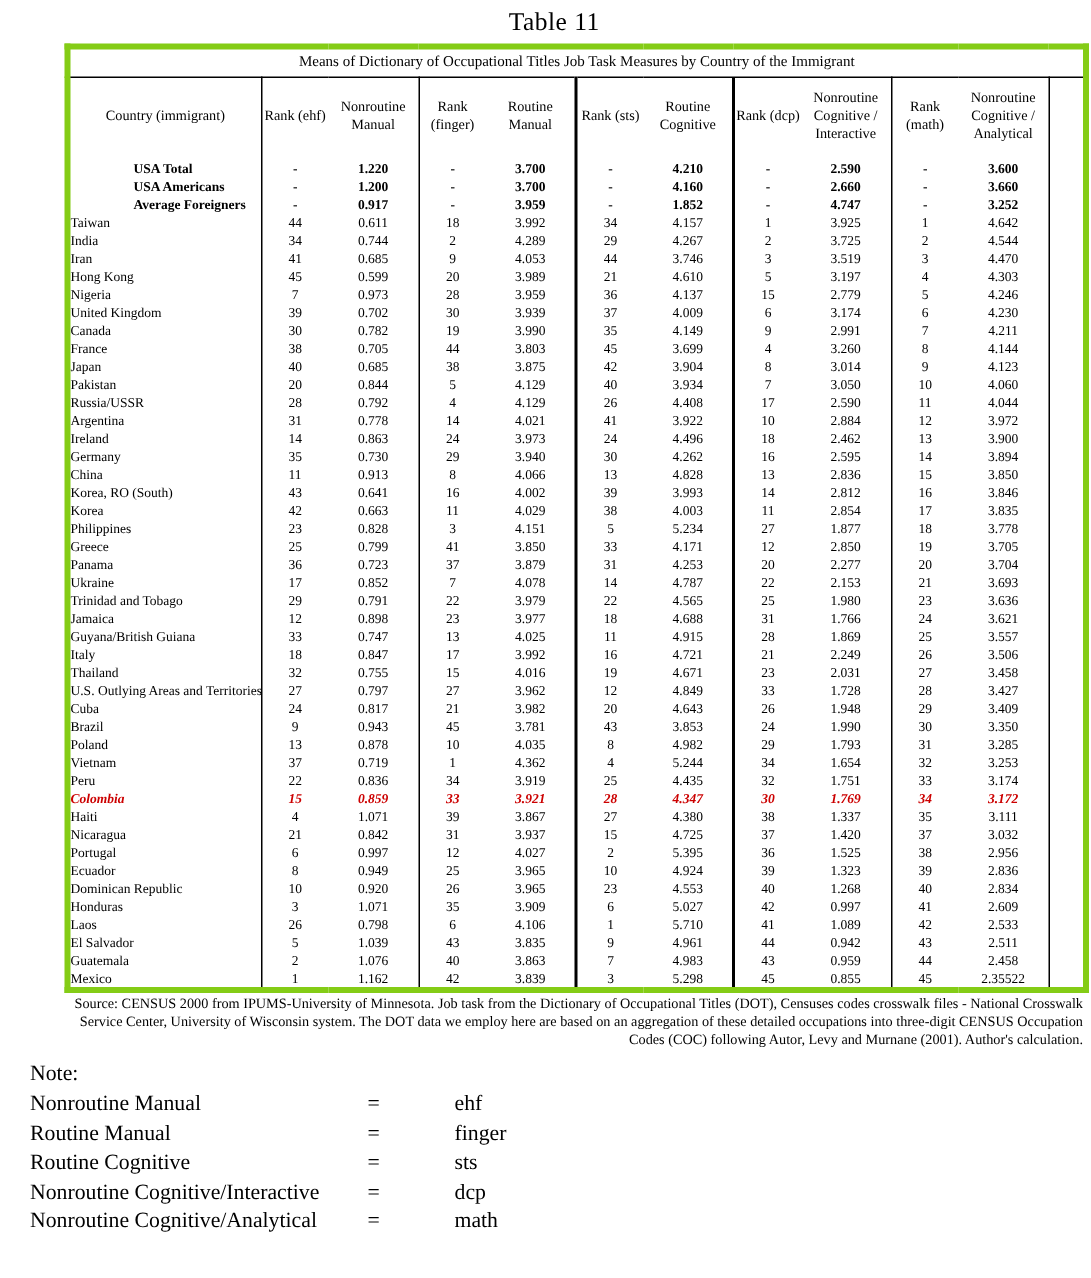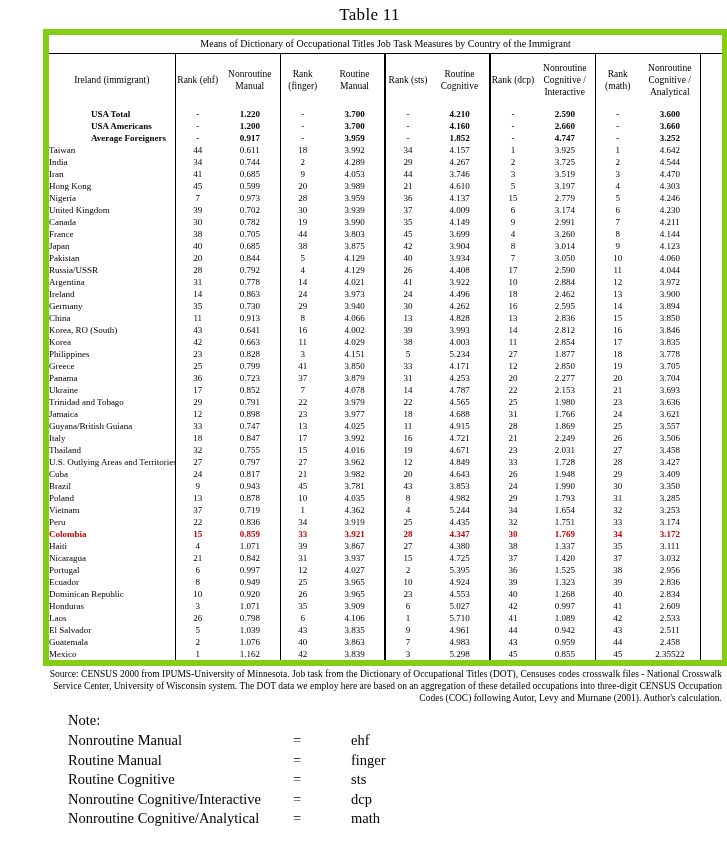--- a/index.html
+++ b/index.html
@@ -6,50 +6,50 @@
   body {
     width:727px; height:852px; overflow:hidden;
     font-family:"Liberation Serif", serif; color:#000;
   }
   .page-title {
     text-align:center; font-size:17px; margin-top:5px; letter-spacing:0.3px;padding-left:12px;
   }
   table.dot {
     border-collapse:collapse; table-layout:fixed;
     margin:4px 0 0 43px; width:679px;
-    border:6px solid #84cc16;
+    border:4px solid #84cc16;
   }
   table.dot td { padding:0; vertical-align:middle; }
   tr.caption-row td {
     border-bottom:1.5px solid #000;
     text-align:center; font-size:10px; padding:3px 0 4px 0;
   }
   tr.header-row td {
     border-bottom:2.5px solid #000;
     height:54px; text-align:center; font-size:9.5px; line-height:1.25;
   }
   tr.header-row td.hcountry { }
   td.rank, td.val { text-align:center; font-size:9px; height:12px; line-height:12px; }
   td.country {
     text-align:left; font-size:9px; height:12px; line-height:12px;
     padding-left:18px; white-space:nowrap; overflow:hidden;
   }
   tr.summary td { font-weight:bold; }
   tr.summary td.country { padding-left:42px;margin-top:44px; }
-  tr.highlight td { font-weight:bold; color:#cc0000; }
+  tr.highlight td { font-weight:bold; color:#cc0000;font-style:italic; }
   
   .gb  { border-left:1.8px solid #000; }
   .gbt { border-left:2.6px solid #000; }
   td.sliver { border-left:1.8px solid #000; }
   tbody tr:last-child td { border-bottom:0; }
   .source-note {
     margin:2px 0 0 43px; width:679px;
     font-size:9.5px; line-height:1.28; text-align:right;
   }
-  .note-block { margin:7px 0 0 68px; font-size:14.5px; line-height:1.35; }
+  .note-block { margin:7px 0 0 20px; font-size:14.5px; line-height:1.35; }
   .note-item { display:flex; }
   .note-term { width:225px; }
   .note-eq   { width:58px; }
   .note-abbr { }
 </style>
 </head>
 <body>
 
 <div class="page-title">Table 11</div>
 
@@ -66,21 +66,21 @@
       <col style="width:60px">
     <col style="width:45px">
       <col style="width:60px">
     <col style="width:25px">
   </colgroup>
   <tbody>
     <tr class="caption-row">
       <td colspan="12">Means of Dictionary of Occupational Titles Job Task Measures by Country of the Immigrant</td>
     </tr>
     <tr class="header-row">
-      <td class="hcountry">Ireland (immigrant)</td>
+      <td class="hcountry">Country (immigrant)</td>
       <td class="gb">Rank (ehf)</td>
       <td>Nonroutine Manual</td>
       <td class="gb">Rank (finger)</td>
       <td>Routine Manual</td>
       <td class="gbt">Rank (sts)</td>
       <td>Routine Cognitive</td>
       <td class="gbt">Rank (dcp)</td>
       <td>Nonroutine Cognitive / Interactive</td>
       <td class="gb">Rank (math)</td>
       <td>Nonroutine Cognitive / Analytical</td>

